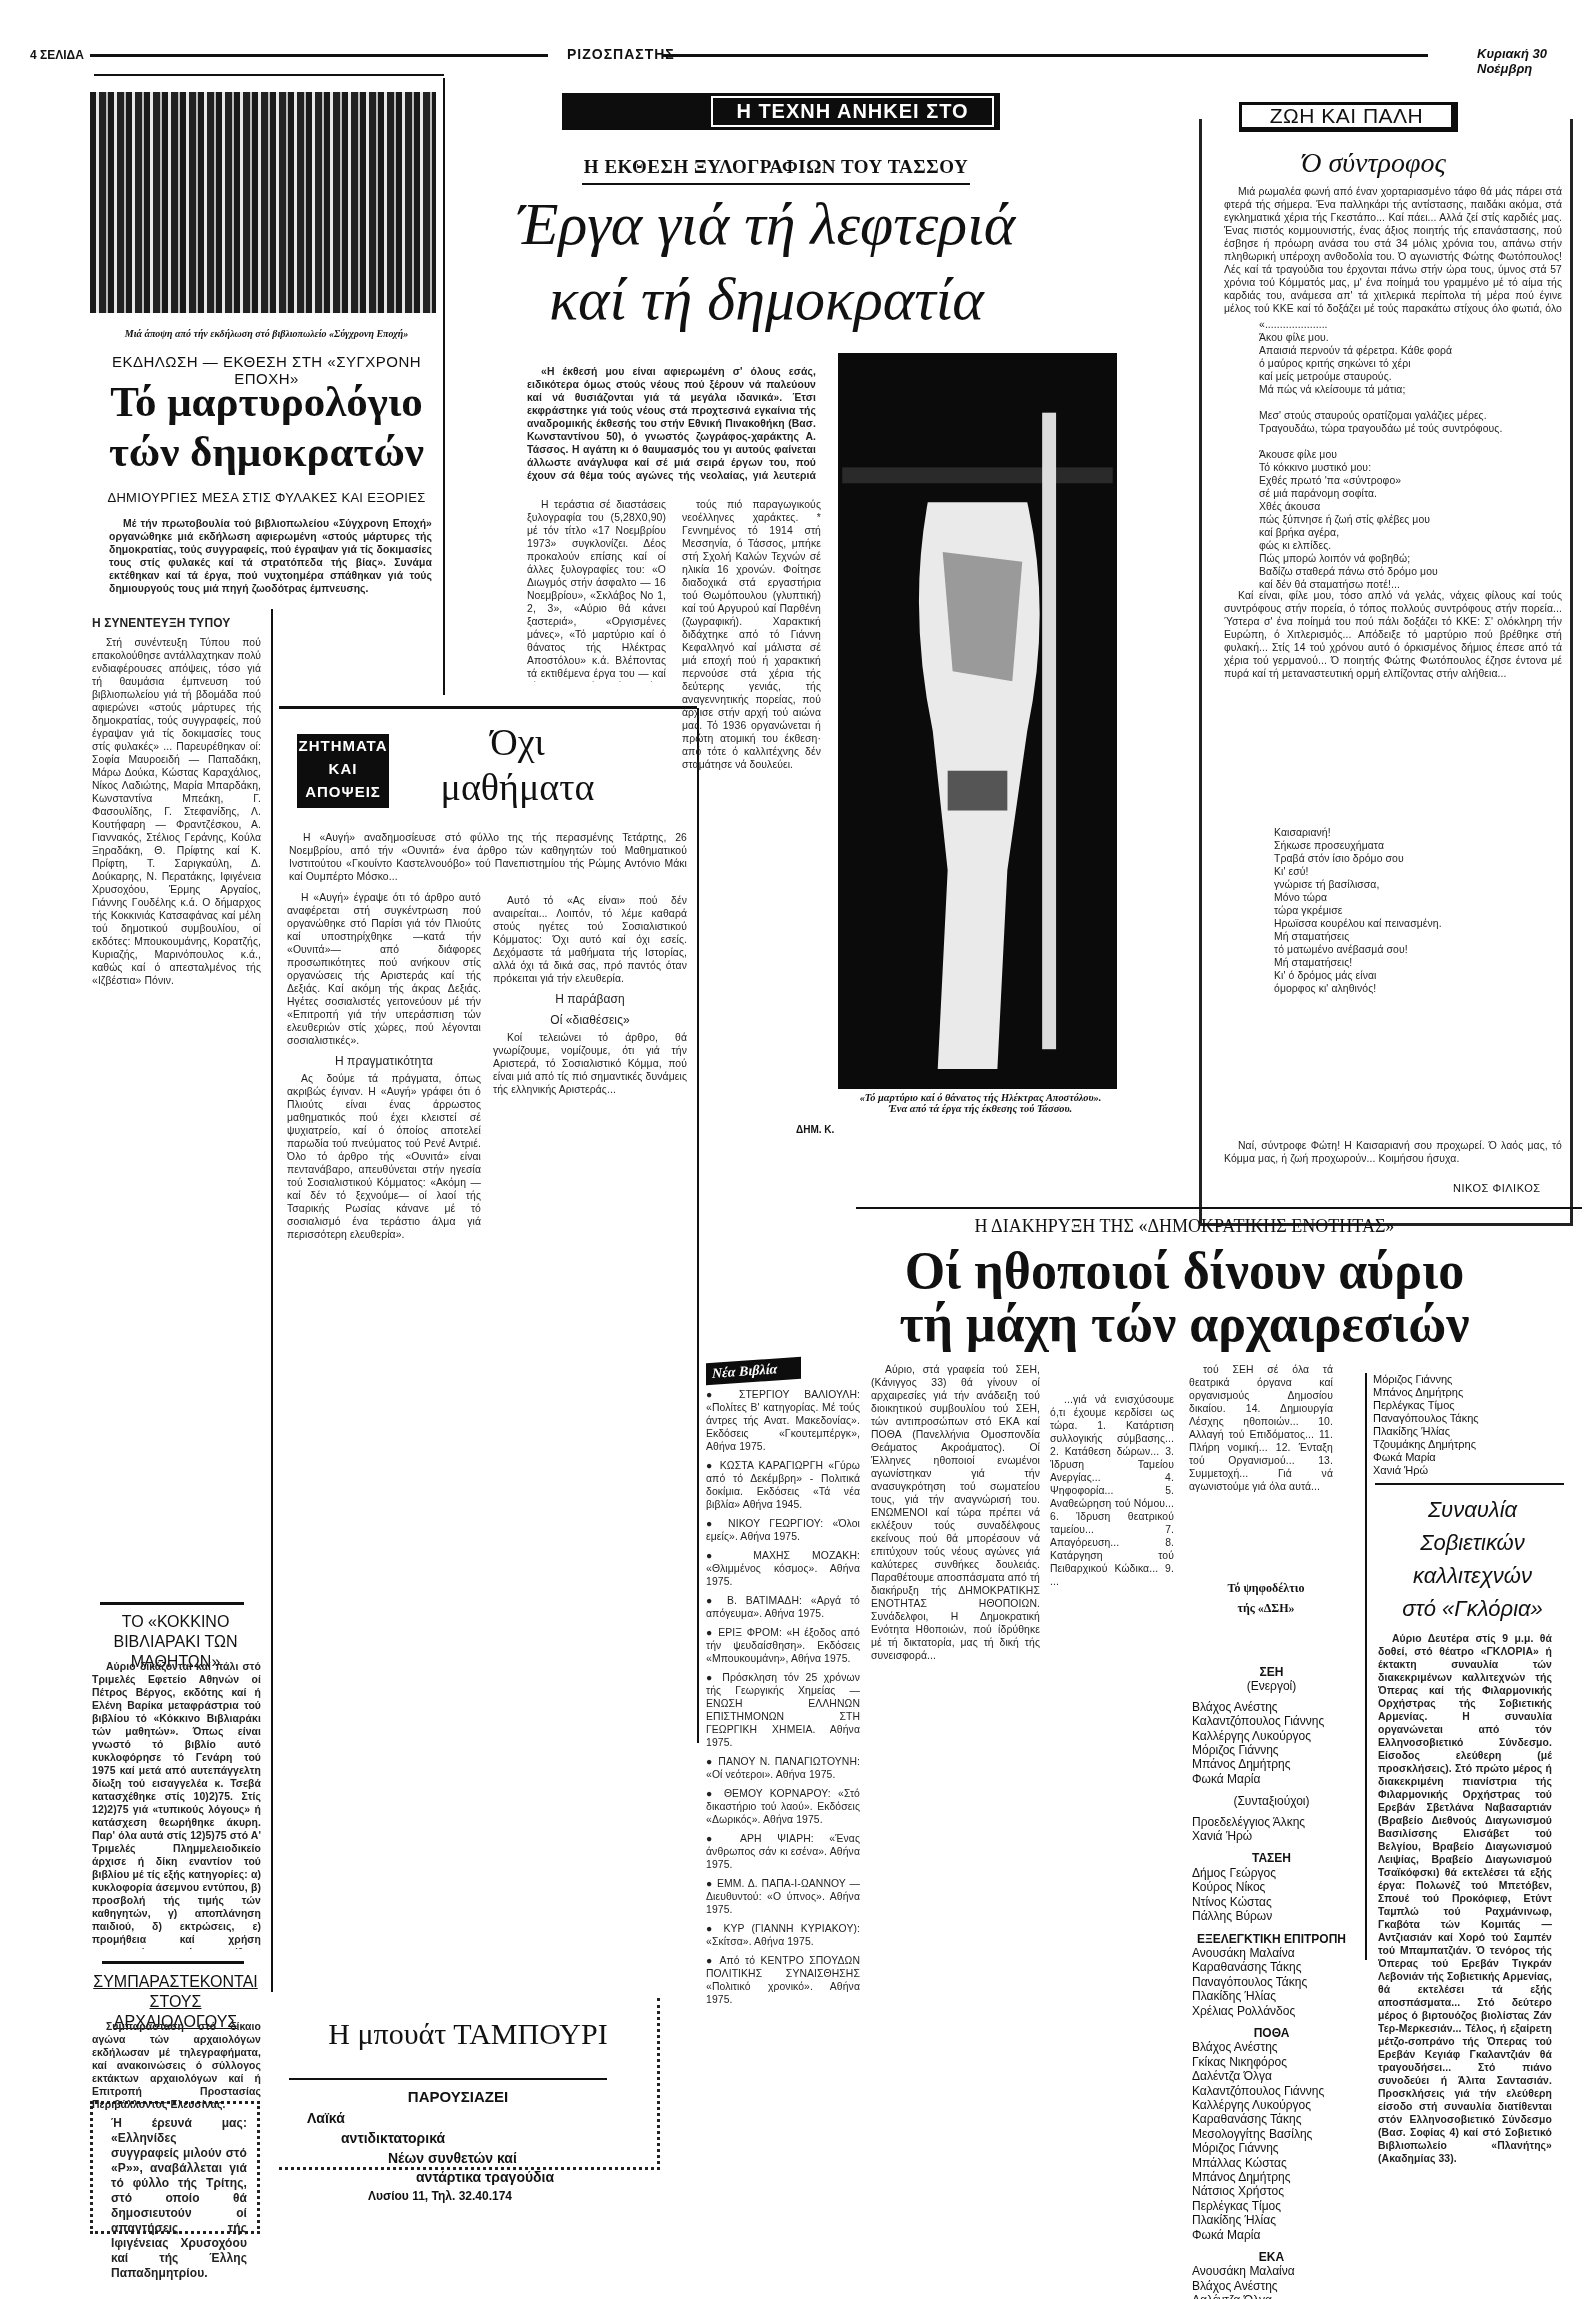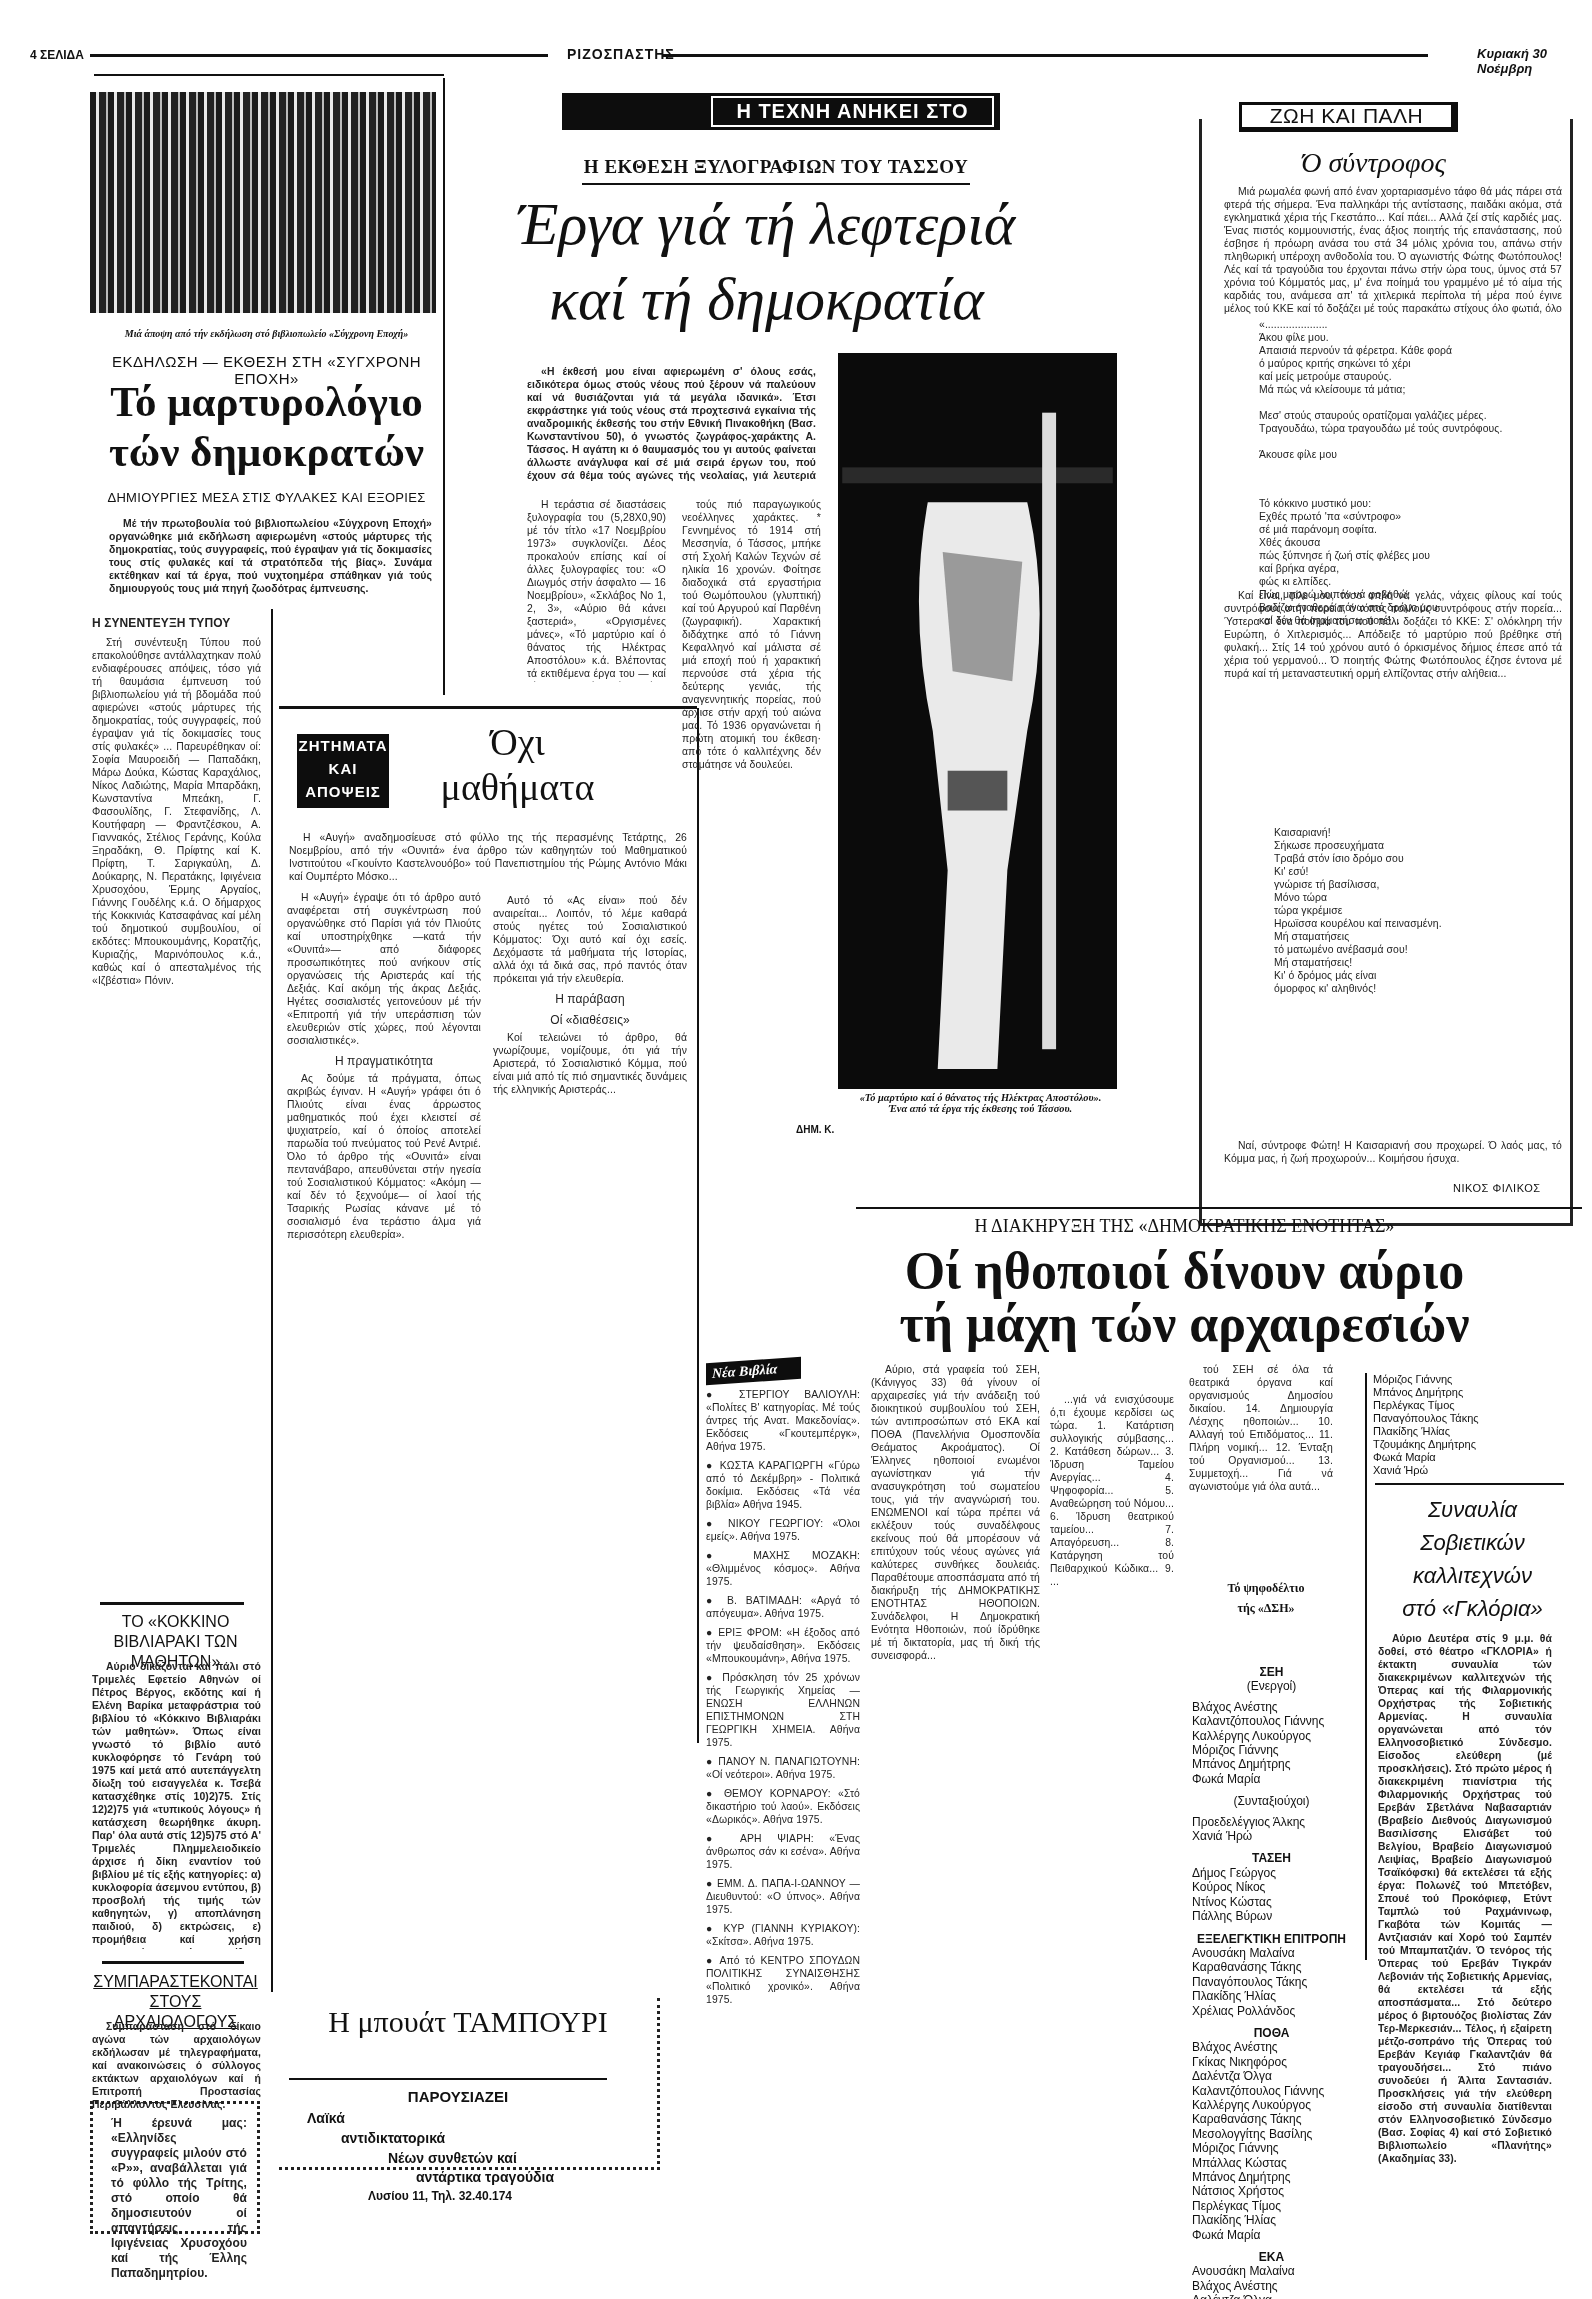--- a/index.html
+++ b/index.html
@@ -84,21 +84,21 @@
   <p>Ας δούμε τά πράγματα, όπως ακριβώς έγιναν. Η «Αυγή» γράφει ότι ό Πλιούτς είναι ένας άρρωστος μαθηματικός πού έχει κλειστεί σέ ψυχιατρείο, καί ό όποίος αποτελεί παρωδία τού πνεύματος τού Ρενέ Αντριέ. Όλο τό άρθρο τής «Ουνιτά» είναι πεντανάβαρο, απευθύνεται στήν ηγεσία τού Σοσιαλιστικού Κόμματος: «Ακόμη — καί δέν τό ξεχνούμε— οί λαοί τής Τσαρικής Ρωσίας κάνανε μέ τό σοσιαλισμό ένα τεράστιο άλμα γιά περισσότερη ελευθερία».</p>
 </div>
 <div class="abs body-text" style="left:493px;top:894px;width:194px;height:846px;overflow:hidden;">
   <p>Αυτό τό «Ας είναι» πού δέν αναιρείται... Λοιπόν, τό λέμε καθαρά στούς ηγέτες τού Σοσιαλιστικού Κόμματος: Όχι αυτό καί όχι εσείς. Δεχόμαστε τά μαθήματα τής Ιστορίας, αλλά όχι τά δικά σας, πρό παντός όταν πρόκειται γιά τήν ελευθερία.</p>
   <div class="center" style="font-size:12px;margin:8px 0 4px;">Η παράβαση</div>
   <div class="center" style="font-size:12px;margin:8px 0 4px;">Οί «διαθέσεις»</div>
   <p>Κοί τελειώνει τό άρθρο, θά γνωρίζουμε, νομίζουμε, ότι γιά τήν Αριστερά, τό Σοσιαλιστικό Κόμμα, πού είναι μιά από τίς πιό σημαντικές δυνάμεις τής ελληνικής Αριστεράς...</p>
 </div>
 
 <div class="abs" style="left:279px;top:1998px;width:378px;height:169px;border-bottom:3px dotted #222;border-right:3px dotted #222;">
-  <div class="serif center" style="margin-top:6px;font-size:30px;line-height:36px;">Η μπουάτ ΤΑΜΠΟΥΡΙ</div>
+  <div class="serif center" style="margin-top:18px;font-size:30px;line-height:36px;">Η μπουάτ ΤΑΜΠΟΥΡΙ</div>
   <div class="rule" style="left:10px;top:80px;width:318px;height:2px;"></div>
   <div class="abs hl center" style="left:0;top:90px;width:358px;font-size:15px;">ΠΑΡΟΥΣΙΑΖΕΙ</div>
   <div class="abs hl" style="left:28px;top:112px;font-size:14px;">Λαϊκά</div>
   <div class="abs hl" style="left:62px;top:132px;font-size:14px;">αντιδικτατορικά</div>
   <div class="abs hl" style="left:109px;top:152px;font-size:14px;">Νέων συνθετών καί</div>
 </div>
 <div class="abs hl" style="left:416px;top:2169px;font-size:14px;">αντάρτικα τραγούδια</div>
 <div class="abs hl" style="left:368px;top:2189px;font-size:12px;">Λυσίου 11, Τηλ. 32.40.174</div>
 
 <div class="abs black-box" style="left:562px;top:93px;width:438px;height:37px;">
@@ -161,21 +161,21 @@
     <div style="min-height: 13px;">Άκου φίλε μου.</div>
     <div style="min-height: 13px;">Απαισιά περνούν τά φέρετρα. Κάθε φορά</div>
     <div style="min-height: 13px;">ό μαύρος κριτής σηκώνει τό χέρι</div>
     <div style="min-height: 13px;">καί μείς μετρούμε σταυρούς.</div>
     <div style="min-height: 13px;">Μά πώς νά κλείσουμε τά μάτια;</div>
     <div style="min-height: 13px;"></div>
     <div style="min-height: 13px;">Μεσ' στούς σταυρούς ορατίζομαι γαλάζιες μέρες.</div>
     <div style="min-height: 13px;">Τραγουδάω, τώρα τραγουδάω μέ τούς συντρόφους.</div>
     <div style="min-height: 13px;"></div>
     <div style="min-height: 13px;">Άκουσε φίλε μου</div>
-    <div style="min-height: 13px; margin-top: 36px;">Τό κόκκινο μυστικό μου:</div>
+    <div style="min-height: 13px;">Τό κόκκινο μυστικό μου:</div>
     <div style="min-height: 13px;">Εχθές πρωτό 'πα «σύντροφο»</div>
     <div style="min-height: 13px;">σέ μιά παράνομη σοφίτα.</div>
     <div style="min-height: 13px;">Χθές άκουσα</div>
     <div style="min-height: 13px;">πώς ξύπνησε ή ζωή στίς φλέβες μου</div>
     <div style="min-height: 13px;">καί βρήκα αγέρα,</div>
     <div style="min-height: 13px;">φώς κι ελπίδες.</div>
     <div style="min-height: 13px;">Πώς μπορώ λοιπόν νά φοβηθώ;</div>
     <div style="min-height: 13px;">Βαδίζω σταθερά πάνω στό δρόμο μου</div>
     <div style="min-height: 13px;">καί δέν θά σταματήσω ποτέ!...</div>
   </div>

